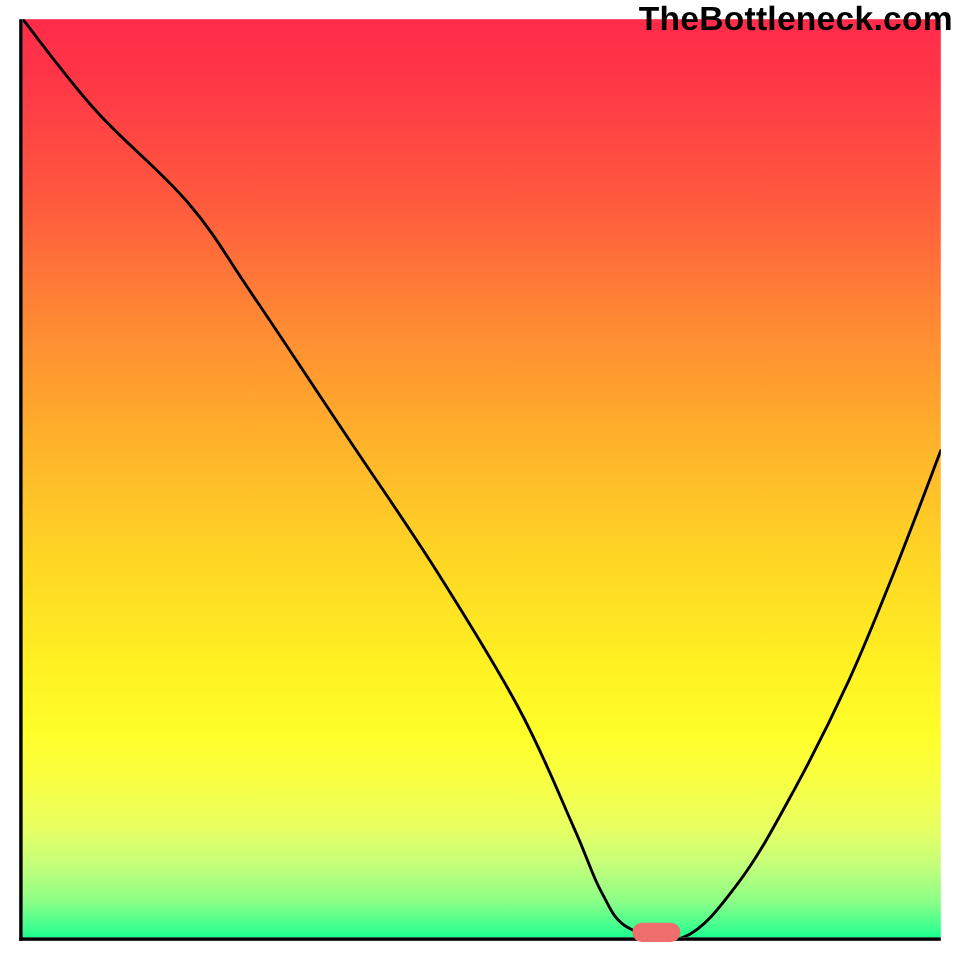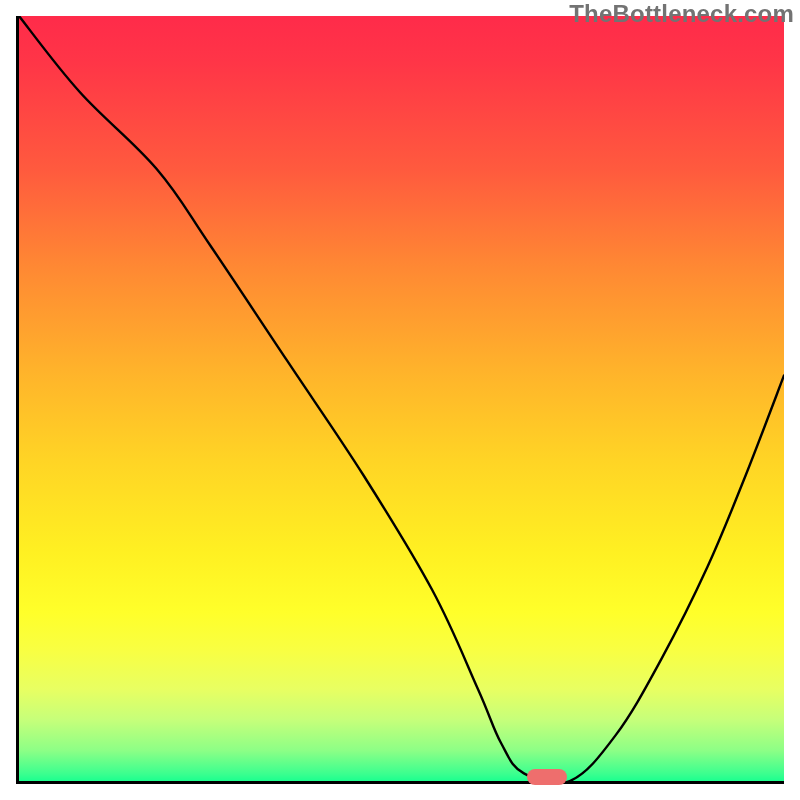--- a/index.html
+++ b/index.html
@@ -49,23 +49,23 @@
     position: absolute;
     inset: 0;
     width: 100%;
     height: 100%;
   }
   .watermark {
     position: absolute;
     top: 0px;
     right: 6px;
     font-family: Arial, Helvetica, sans-serif;
-    font-size: 24px;
+    font-size: 28px;
     font-weight: 600;
-    color: #737373;
+    color: #000000;
     letter-spacing: 0.2px;
     user-select: none;
   }
   .marker {
     position: absolute;
     width: 40px;
     height: 16px;
     border-radius: 8px;
     background: #ee6e6d;
     transform: translate(-50%, -50%);

